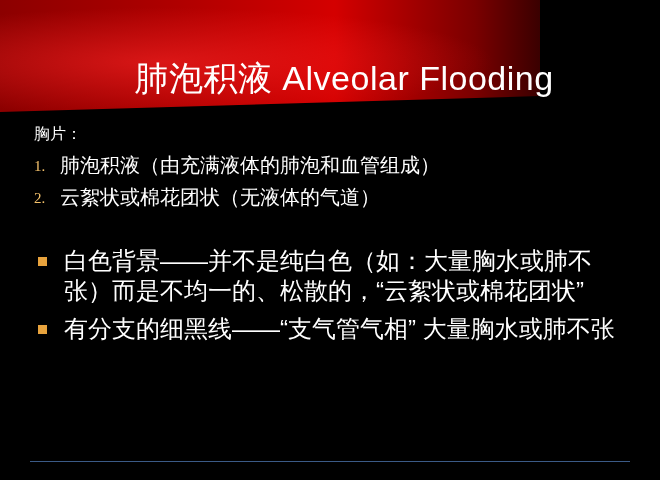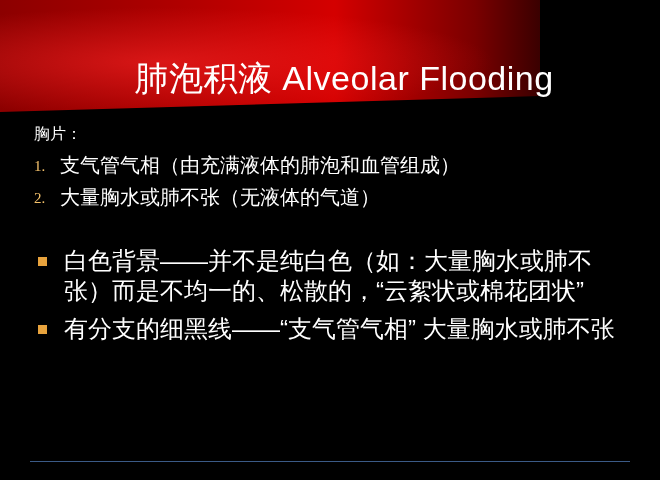--- a/index.html
+++ b/index.html
@@ -135,25 +135,25 @@
 
   <h1 class="slide-title">肺泡积液 Alveolar Flooding</h1>
 
   <div class="body">
 
     <p class="lead">胸片：</p>
 
     <ol class="num-list">
       <li>
         <span class="num">1.</span>
-        <span>支气管气相（由充满液体的肺泡和血管组成）</span>
+        <span>肺泡积液（由充满液体的肺泡和血管组成）</span>
       </li>
       <li>
         <span class="num">2.</span>
-        <span>大量胸水或肺不张（无液体的气道）</span>
+        <span>云絮状或棉花团状（无液体的气道）</span>
       </li>
     </ol>
 
     <ul class="bullet-list">
       <li>
         <span class="sq"></span>
         <span>白色背景——并不是纯白色（如：大量胸水或肺不张）而是不均一的、松散的，“云絮状或棉花团状”</span>
       </li>
       <li>
         <span class="sq"></span>

